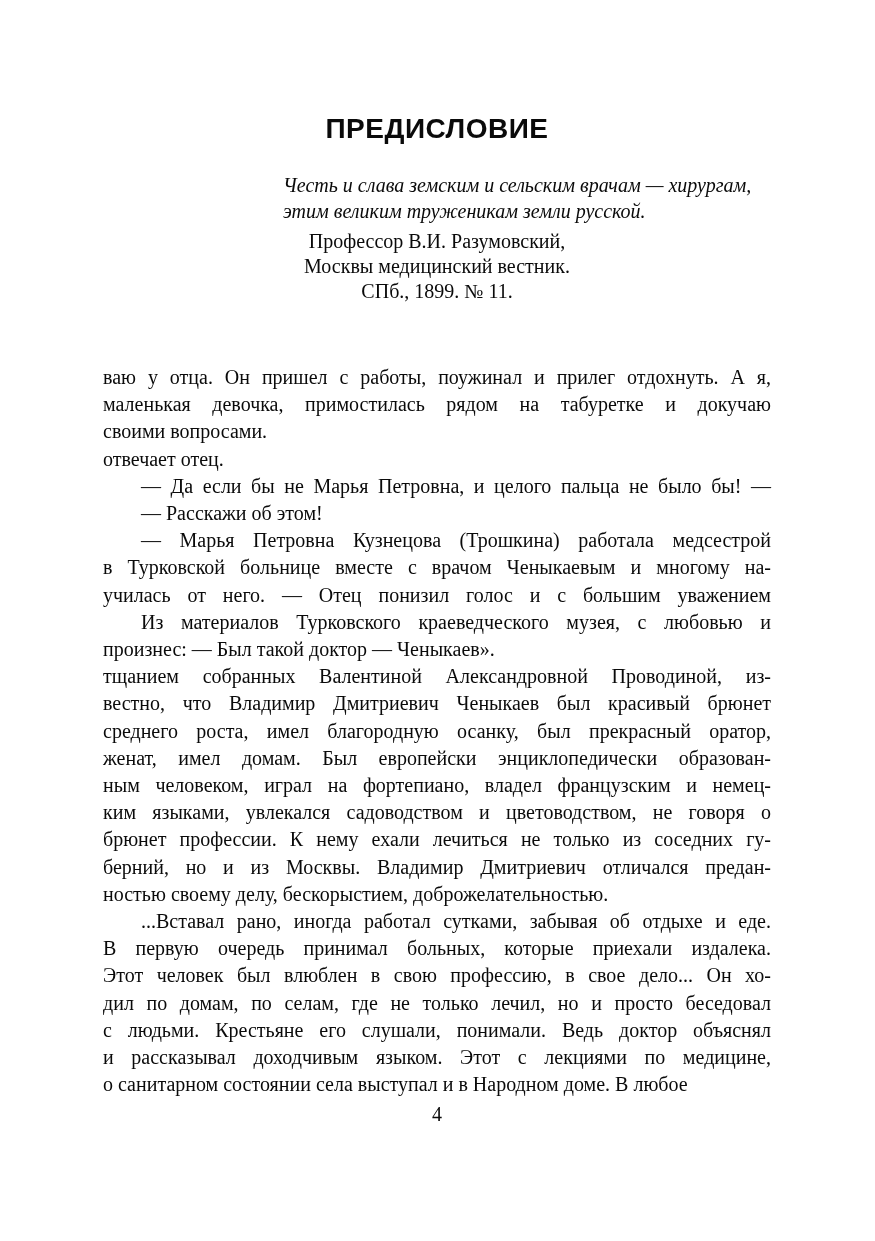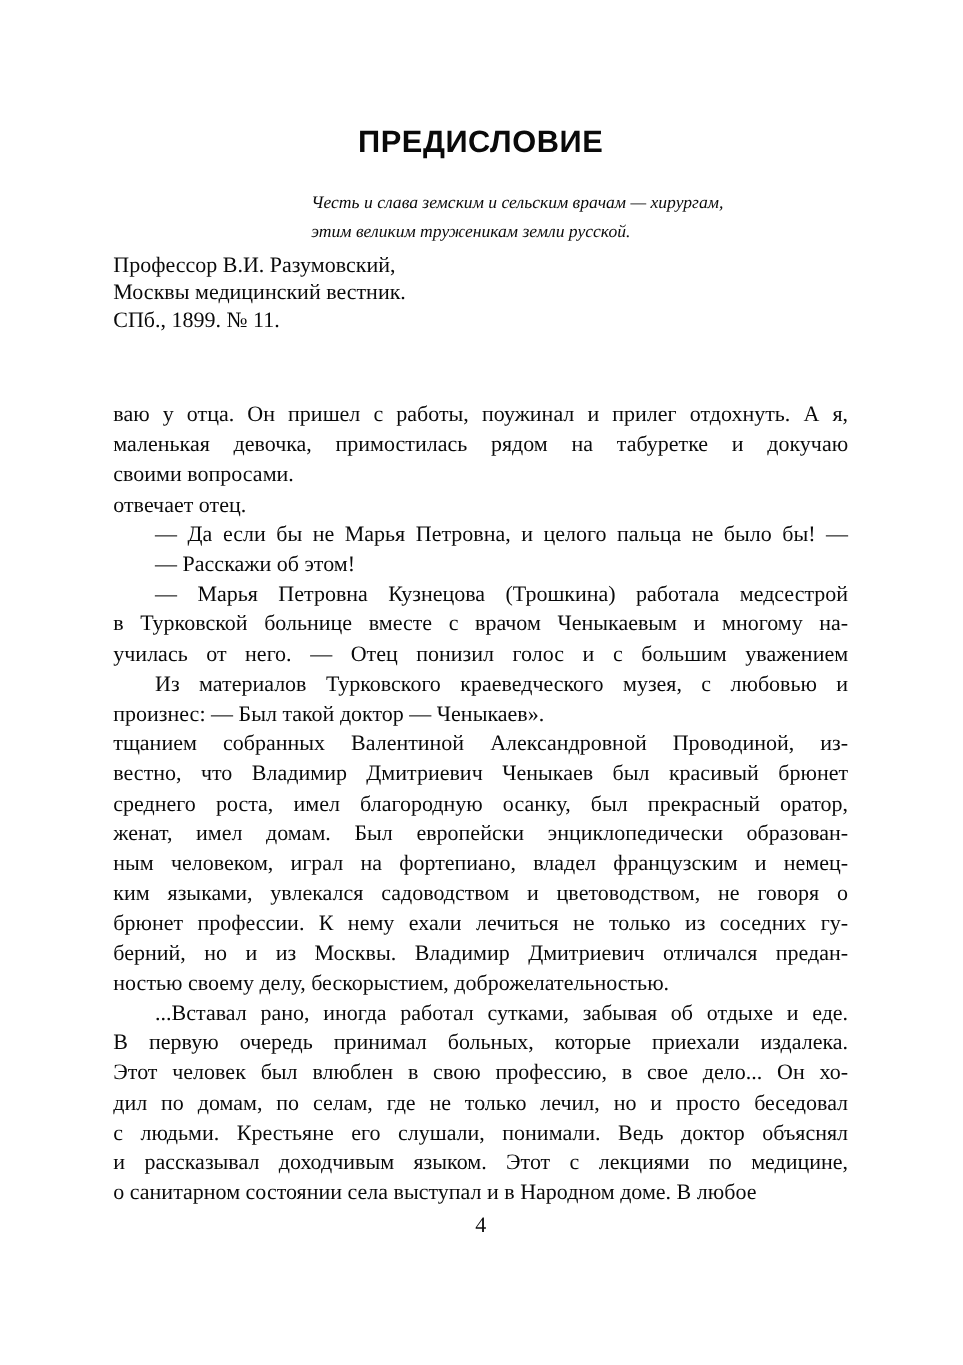--- a/index.html
+++ b/index.html
@@ -27,26 +27,26 @@
     font-family: "Liberation Sans", sans-serif;
     font-weight: bold;
     font-size: 28px;
     line-height: 32px;
     letter-spacing: 0.5px;
     color: #0a0a0a;
   }
   .epigraph {
     margin: 27px 0 0 180px;
     font-style: italic;
-    font-size: 16px;
+    font-size: 20px;
     line-height: 26px;
   }
   .attribution {
     margin-top: 5px;
-    text-align: left;
+    text-align: center;
     font-size: 20px;
     line-height: 25px;
   }
   .body-text {
     margin-top: 60px;
     font-size: 20px;
     line-height: 27.2px;
   }
   .bline {
     text-align: justify;

